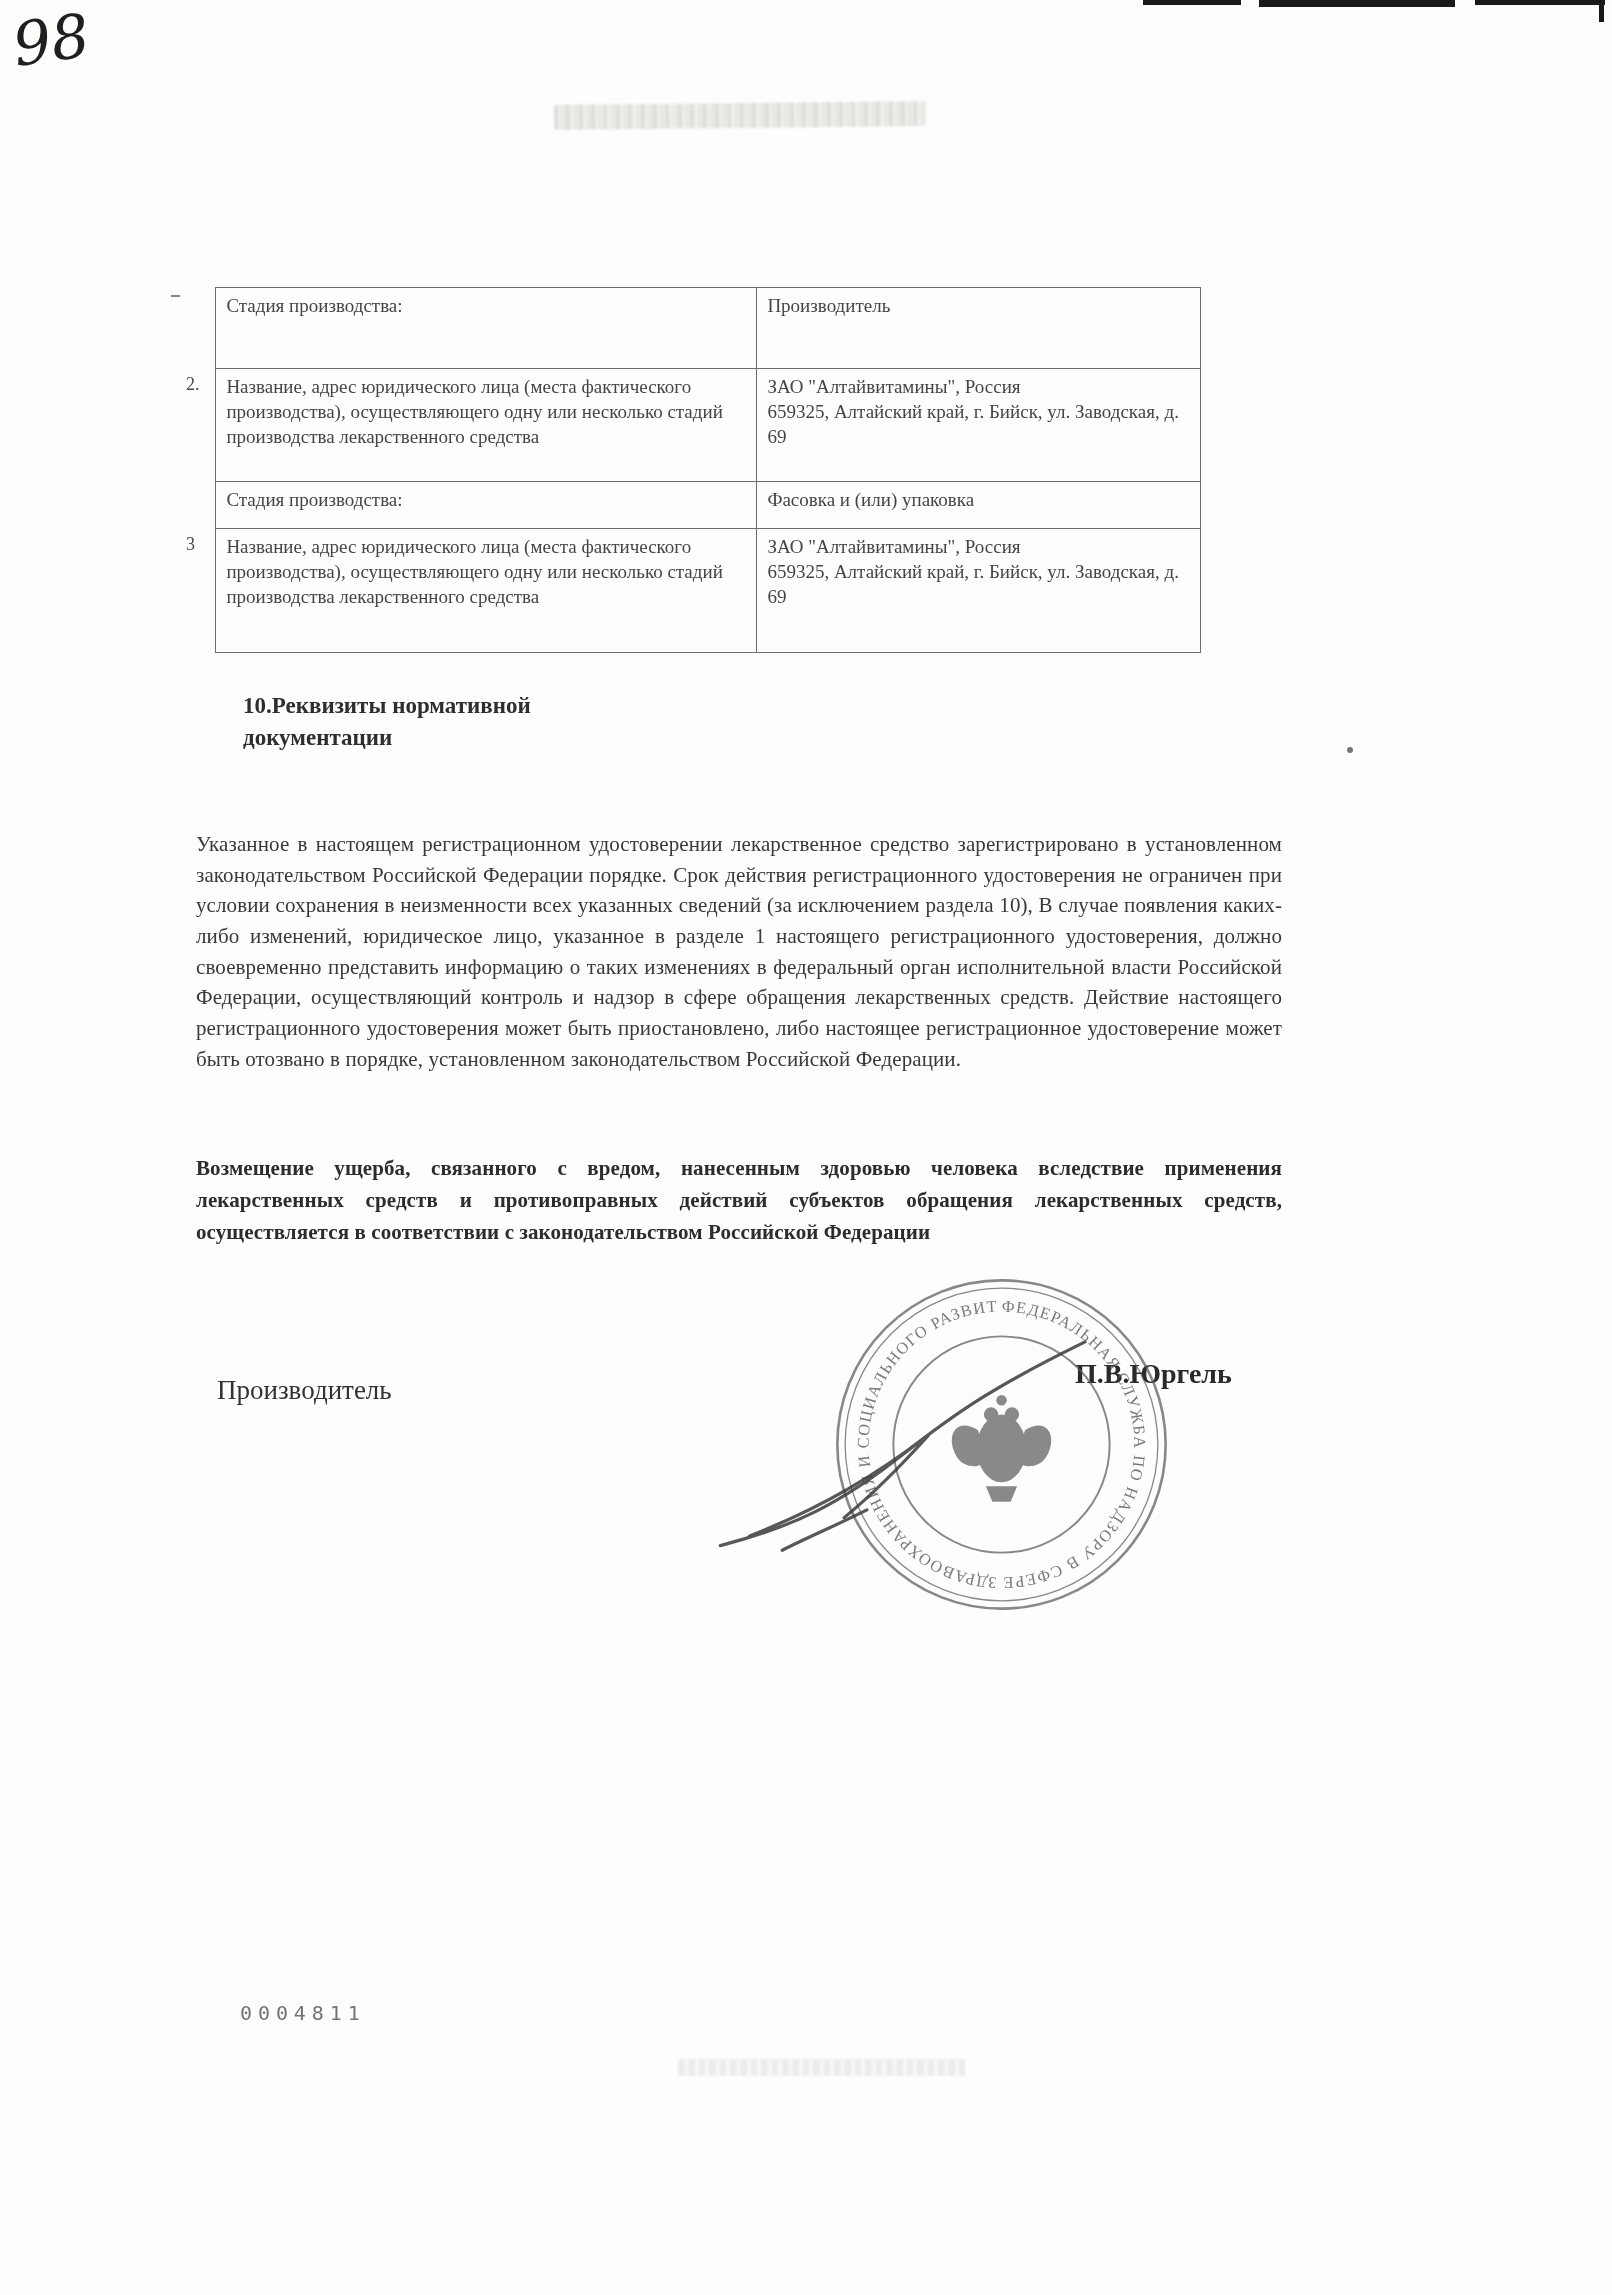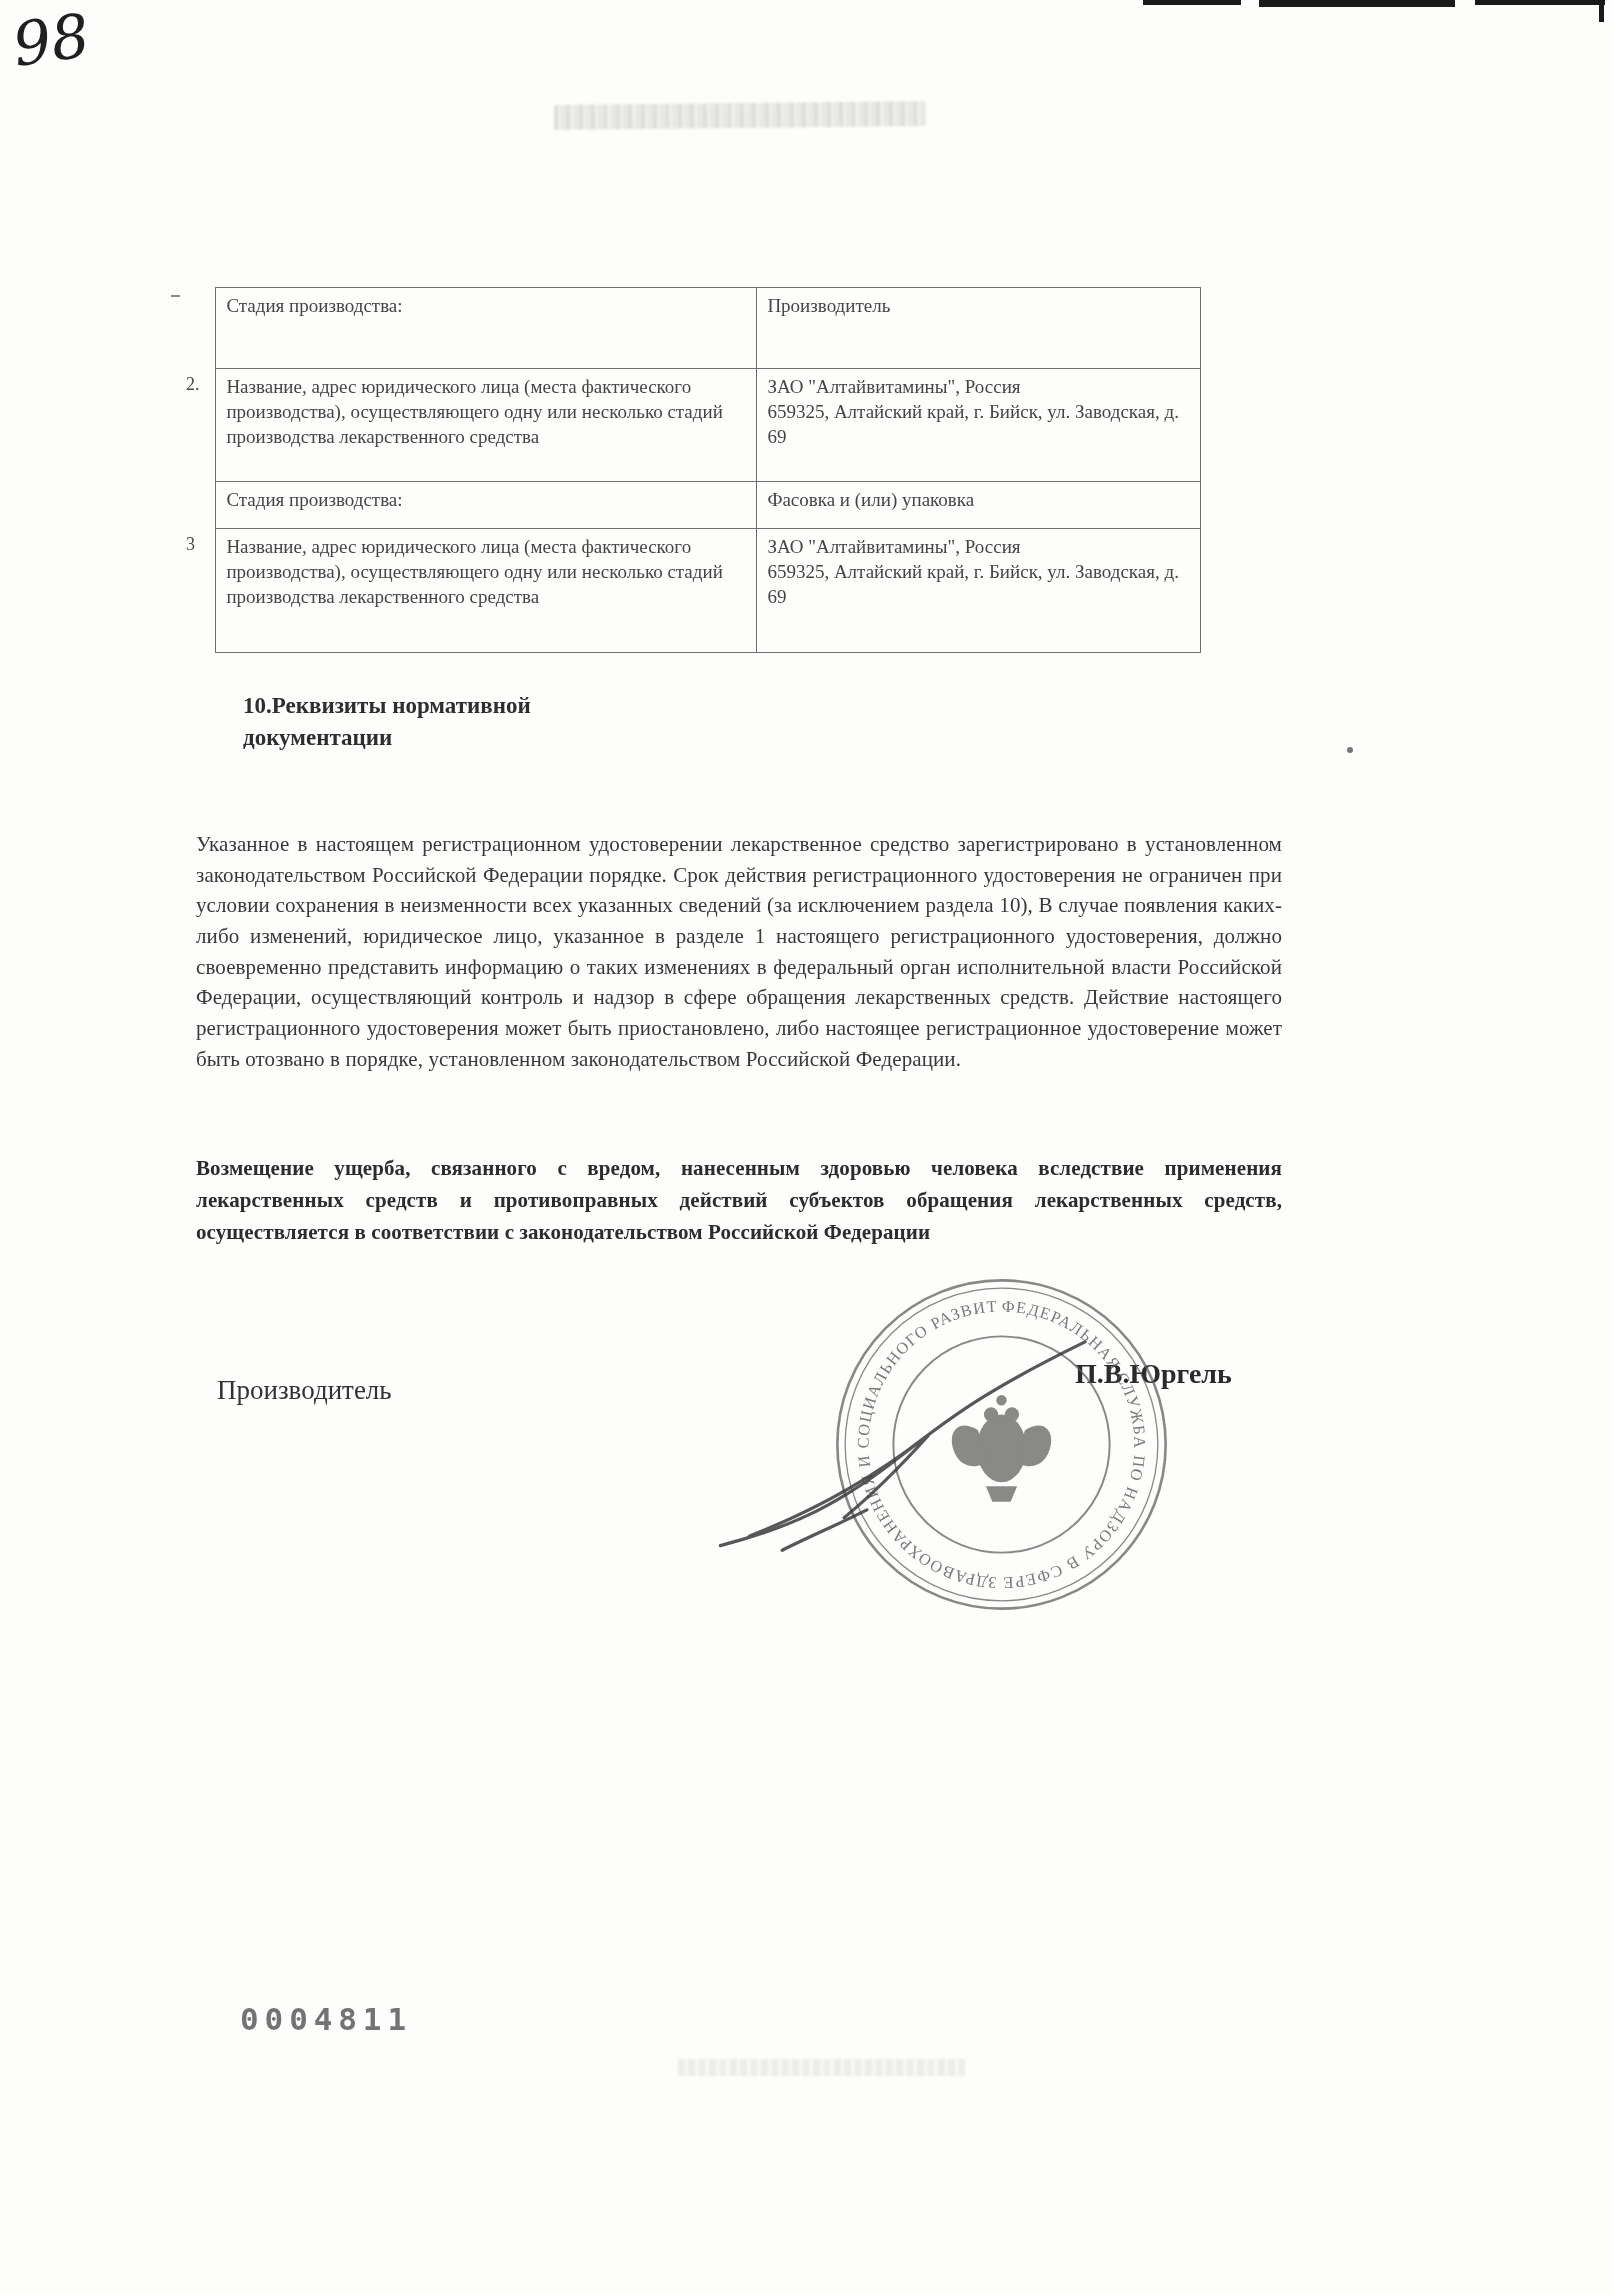--- a/index.html
+++ b/index.html
@@ -46,21 +46,21 @@
   .para.p2{top:1138px;font-weight:bold;line-height:1.52;color:#2c2c2c;}
   
   .sig-role{position:absolute;left:217px;top:1375px;font-size:27px;color:#323232;}
   .sig-name{position:absolute;left:1075px;top:1358px;font-size:28px;font-weight:bold;color:#2a2a2a;}
   .stamp{position:absolute;left:823px;top:1266px;width:357px;height:357px;filter:blur(0.4px);}
   .sig-stroke{position:absolute;left:704px;top:1308px;width:430px;height:280px;filter:blur(0.3px);}
   
   .serial{
     position:absolute;left:240px;top:2001px;
     font-family:"DejaVu Sans Mono", monospace;
-    font-size:31px;letter-spacing:5.9px;color:#737373;filter:blur(0.3px);font-weight:bold;
+    font-size:20px;letter-spacing:5.9px;color:#737373;filter:blur(0.3px);
   }
   .bottom-smudge{
     position:absolute;left:678px;top:2059px;width:287px;height:17px;
     background:repeating-linear-gradient(90deg,#9a9a94 0 6.5px,#d8d8d2 6.5px 10.4px);
     opacity:.16;filter:blur(1px);
   }
   .dash-mark{position:absolute;left:171px;top:295px;width:9px;height:2px;background:#555;opacity:.7;}
 </style>
 </head>
 <body>

